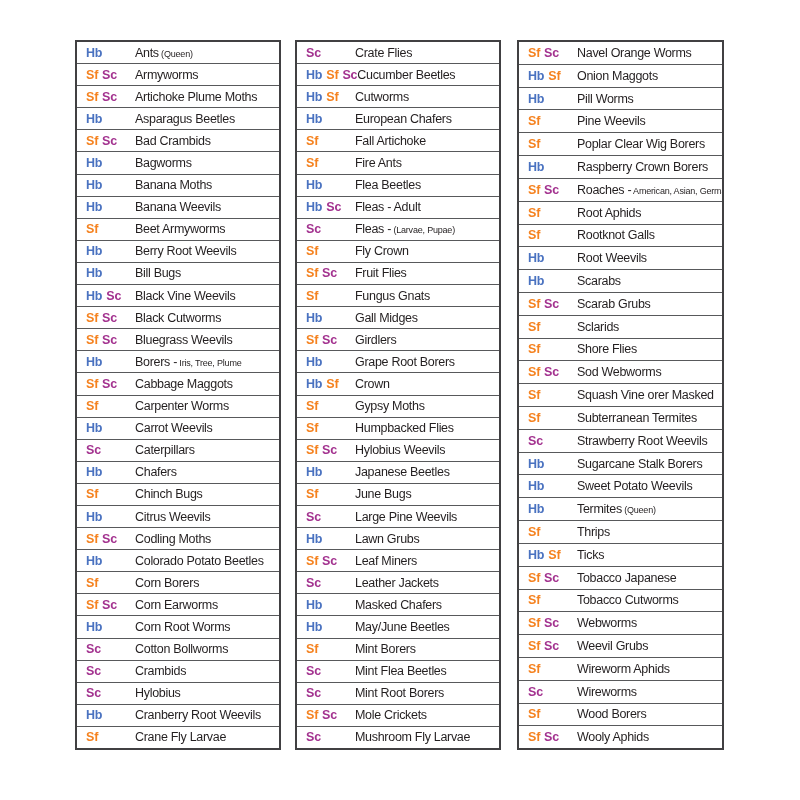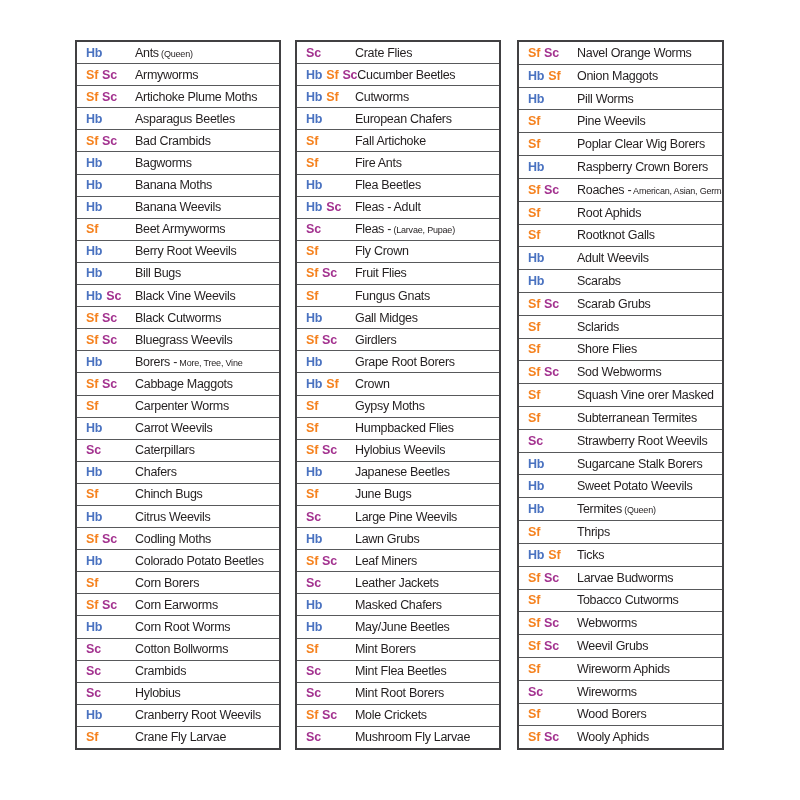--- a/index.html
+++ b/index.html
@@ -153,21 +153,21 @@
       <span class="codes">
         <span class="code" style="color: rgb(245, 130, 31);">Sf</span>
         <span class="code" style="color: rgb(163, 50, 143);">Sc</span>
       </span>
       <span class="name">Bluegrass Weevils</span>
     </div>
     <div class="row">
       <span class="codes">
         <span class="code" style="color: rgb(74, 114, 192);">Hb</span>
       </span>
-      <span class="name">Borers -<span class="suffix"> More, Tree, Vine</span></span>
+      <span class="name">Borers -<span class="suffix"> Iris, Tree, Plume</span></span>
     </div>
     <div class="row">
       <span class="codes">
         <span class="code" style="color: rgb(245, 130, 31);">Sf</span>
         <span class="code" style="color: rgb(163, 50, 143);">Sc</span>
       </span>
       <span class="name">Cabbage Maggots</span>
     </div>
     <div class="row">
       <span class="codes">
@@ -527,21 +527,21 @@
     <div class="row">
       <span class="codes">
         <span class="code" style="color: rgb(245, 130, 31);">Sf</span>
       </span>
       <span class="name">Rootknot Galls</span>
     </div>
     <div class="row">
       <span class="codes">
         <span class="code" style="color: rgb(74, 114, 192);">Hb</span>
       </span>
-      <span class="name">Adult Weevils</span>
+      <span class="name">Root Weevils</span>
     </div>
     <div class="row">
       <span class="codes">
         <span class="code" style="color: rgb(74, 114, 192);">Hb</span>
       </span>
       <span class="name">Scarabs</span>
     </div>
     <div class="row">
       <span class="codes">
         <span class="code" style="color: rgb(245, 130, 31);">Sf</span>
@@ -615,21 +615,21 @@
         <span class="code" style="color: rgb(74, 114, 192);">Hb</span>
         <span class="code" style="color: rgb(245, 130, 31);">Sf</span>
       </span>
       <span class="name">Ticks</span>
     </div>
     <div class="row">
       <span class="codes">
         <span class="code" style="color: rgb(245, 130, 31);">Sf</span>
         <span class="code" style="color: rgb(163, 50, 143);">Sc</span>
       </span>
-      <span class="name">Larvae Budworms</span>
+      <span class="name">Tobacco Japanese</span>
     </div>
     <div class="row">
       <span class="codes">
         <span class="code" style="color: rgb(245, 130, 31);">Sf</span>
       </span>
       <span class="name">Tobacco Cutworms</span>
     </div>
     <div class="row">
       <span class="codes">
         <span class="code" style="color: rgb(245, 130, 31);">Sf</span>

